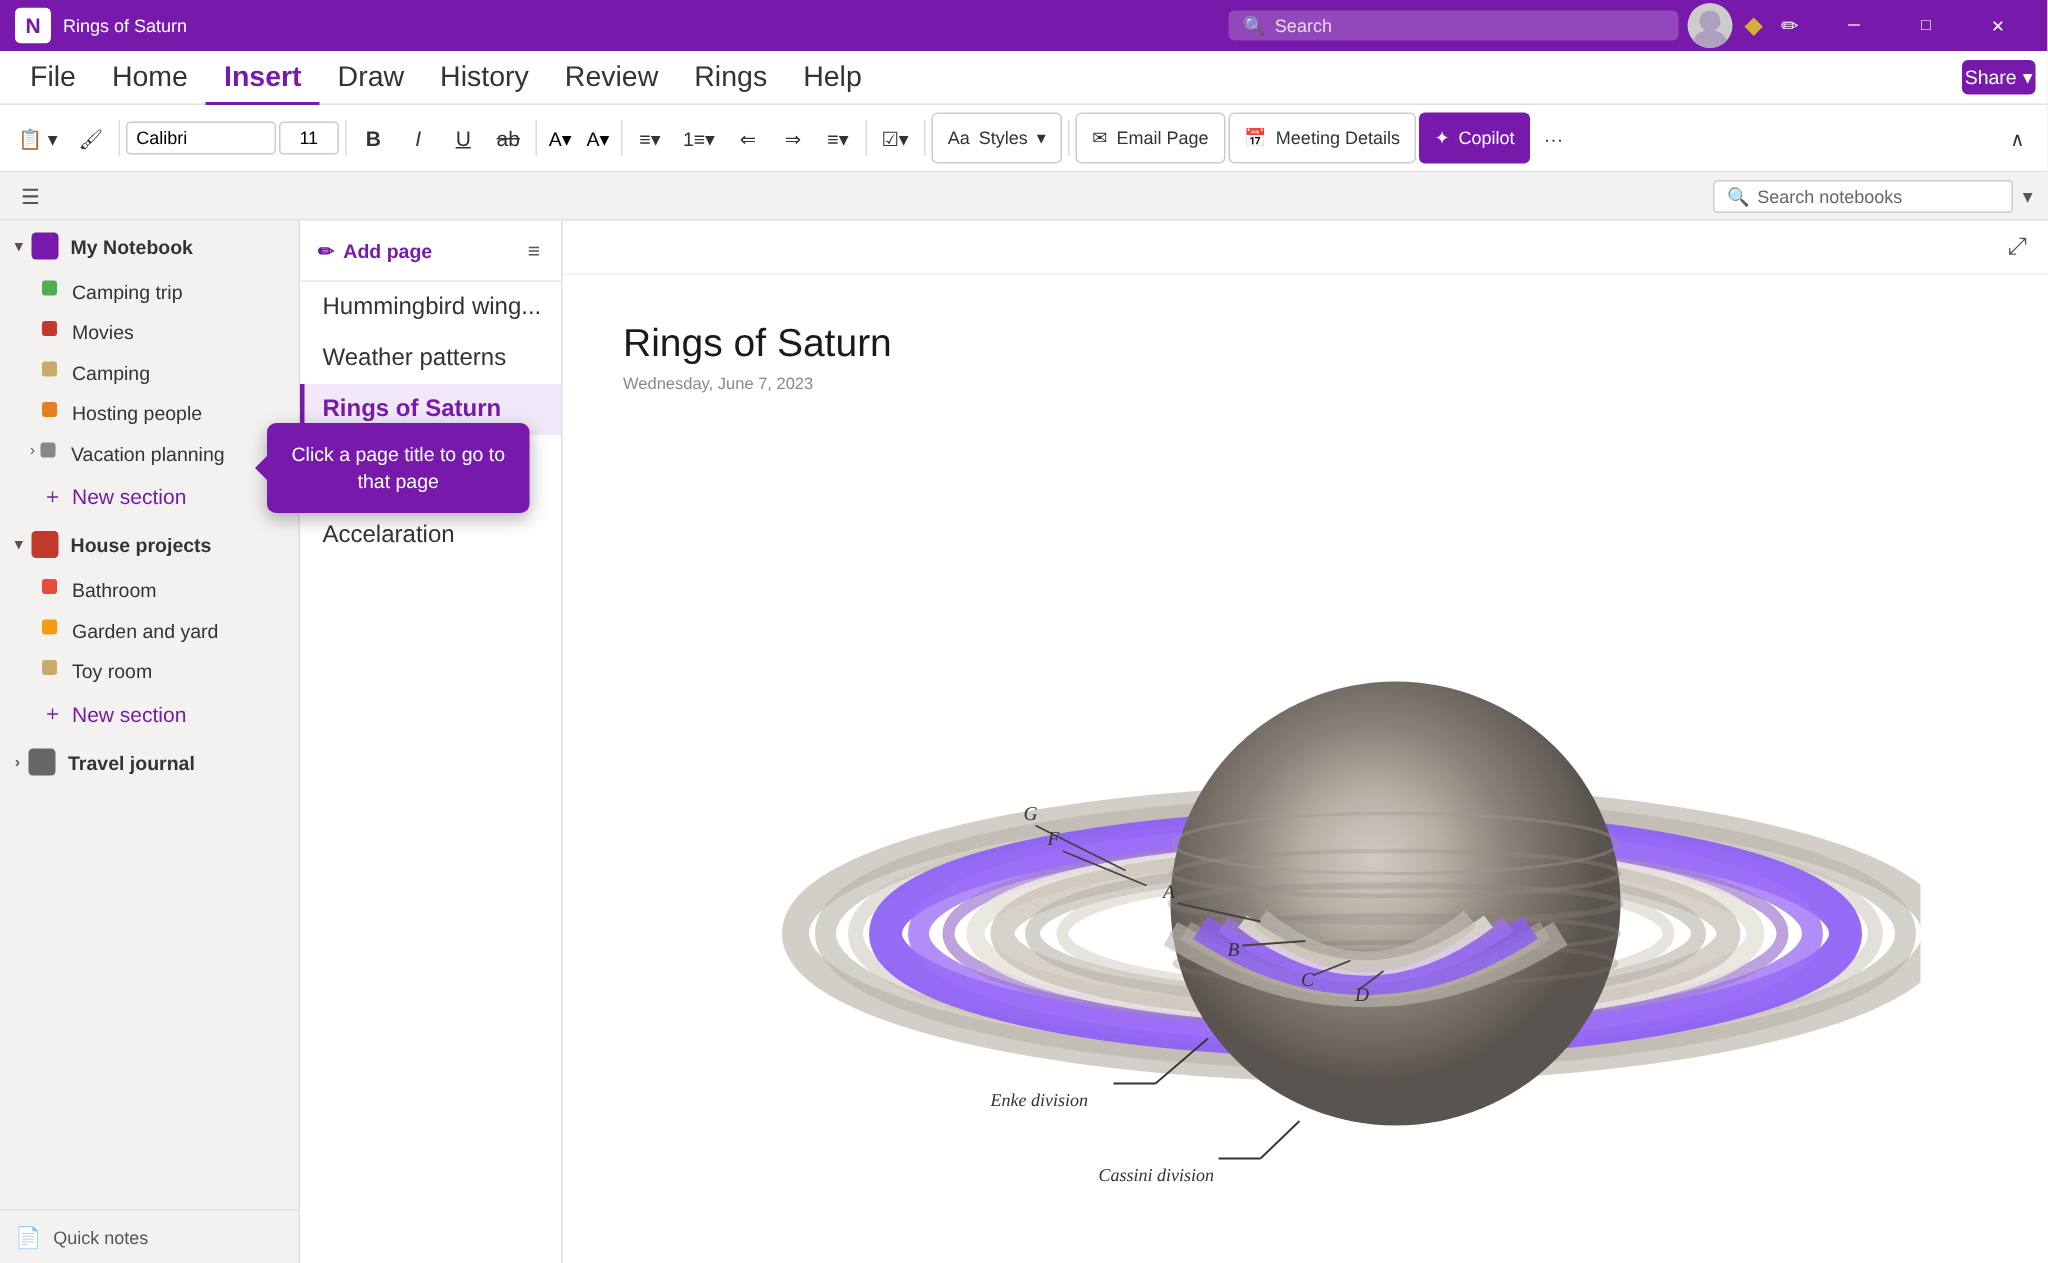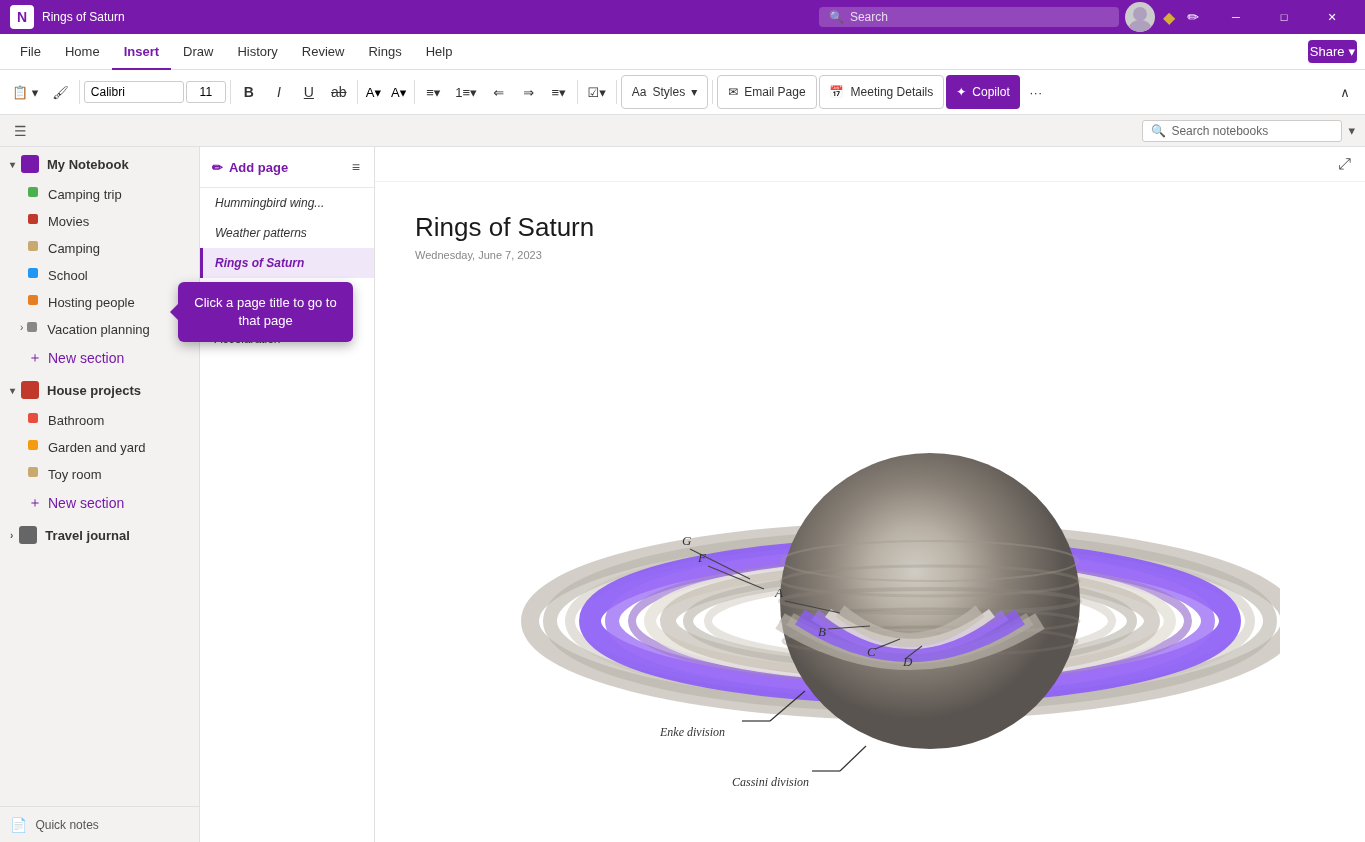--- a/index.html
+++ b/index.html
@@ -34,21 +34,21 @@
     
     .ribbon {
       background: white; border-bottom: 1px solid #e0e0e0;
     }
     .ribbon-tabs {
       display: flex; align-items: center; height: 36px;
       padding: 0 8px; border-bottom: 1px solid #e0e0e0;
     }
     .ribbon-tab {
       padding: 0 12px; height: 36px; display: flex; align-items: center;
-      font-size: 13px; cursor: pointer; color: #333; position: relative;
+      font-size: 19px; cursor: pointer; color: #333; position: relative;
     }
     .ribbon-tab.active { color: #7719aa; font-weight: 600; }
     .ribbon-tab.active::after {
       content: ''; position: absolute; bottom: 0; left: 0; right: 0;
       height: 2px; background: #7719aa;
     }
     .ribbon-share {
       margin-left: auto; background: #7719aa; color: white;
       padding: 4px 2px; border-radius: 4px; cursor: pointer;
       font-size: 13px; display: flex; align-items: center; gap: 4px;
@@ -142,23 +142,22 @@
       width: 175px; min-width: 175px; background: white;
       border-right: 1px solid #e0e0e0; display: flex; flex-direction: column;
     }
     .add-page-btn {
       display: flex; align-items: center; gap: 6px; padding: 10px 12px;
       cursor: pointer; color: #7719aa; font-size: 13px; font-weight: 600;
       border-bottom: 1px solid #e8e8e8;
     }
     .sort-btn { margin-left: auto; color: #555; font-size: 14px; cursor: pointer; padding: 2px; }
     .page-item {
-      padding: 8px 12px; cursor: pointer; font-size: 12px; color: #333;
+      padding: 8px 12px; cursor: pointer; font-size: 16px; color: #333;
       border-left: 3px solid transparent;
-      font-style: italic;
     }
     .page-item.active {
       background: #f0e8f8; border-left-color: #7719aa; font-weight: 600; color: #7719aa;
     }
 
     
     .tooltip-popup {
       position: absolute; left: 178px; top: 282px; z-index: 100;
       background: #7719aa; color: white; padding: 12px 14px; border-radius: 6px;
       font-size: 13px; width: 175px; line-height: 1.4; text-align: center;
@@ -304,24 +303,20 @@
         <div class="section-dot" style="background:#4caf50;"></div>
         <span>Camping trip</span>
       </div>
       <div class="section-item">
         <div class="section-dot" style="background:#c0392b;"></div>
         <span>Movies</span>
       </div>
       <div class="section-item">
         <div class="section-dot" style="background:#c8a96e;"></div>
         <span>Camping</span>
-      </div>
-      <div class="section-item">
-        <div class="section-dot" style="background:#2196f3;"></div>
-        <span>School</span>
       </div>
       <div class="section-item">
         <div class="section-dot" style="background:#e67e22;"></div>
         <span>Hosting people</span>
       </div>
       <div class="section-item has-arrow">
         <span class="section-arrow">›</span>
         <div class="section-dot" style="background:#888;"></div>
         <span>Vacation planning</span>
       </div>

